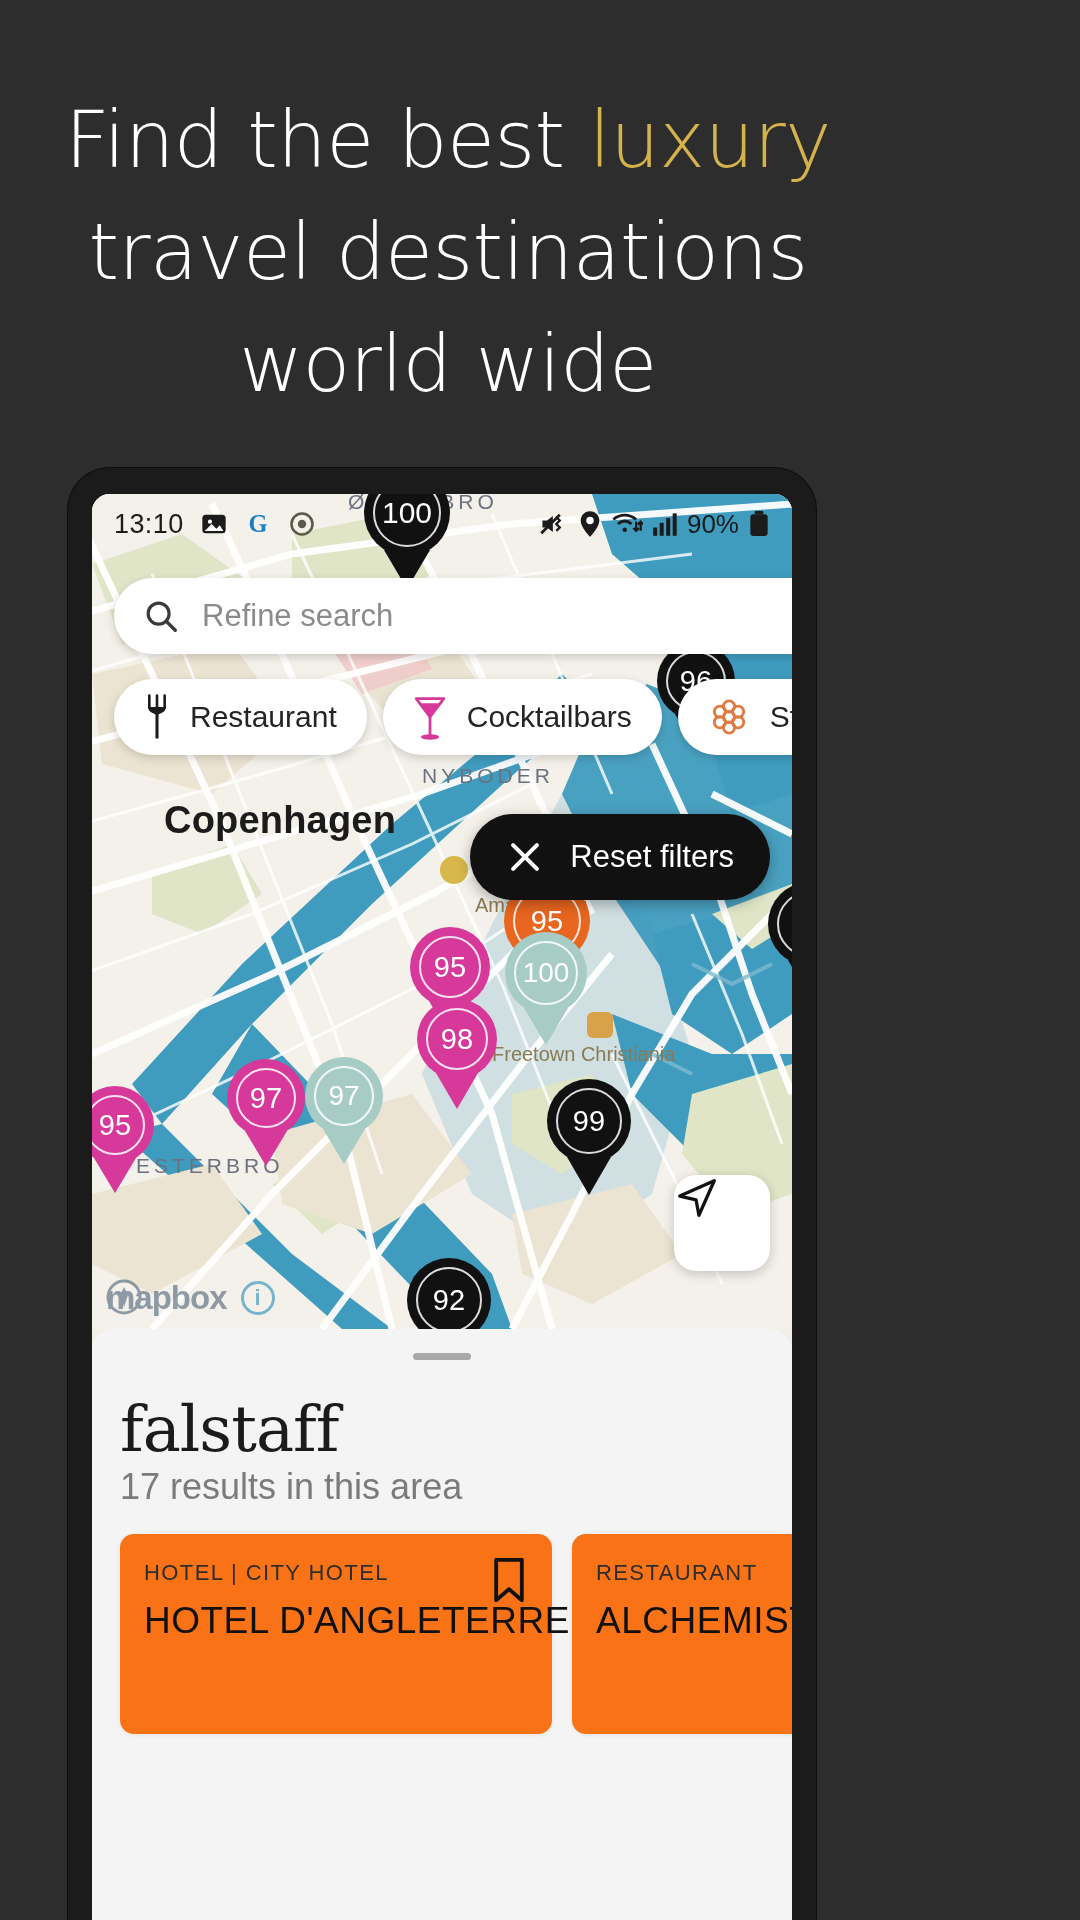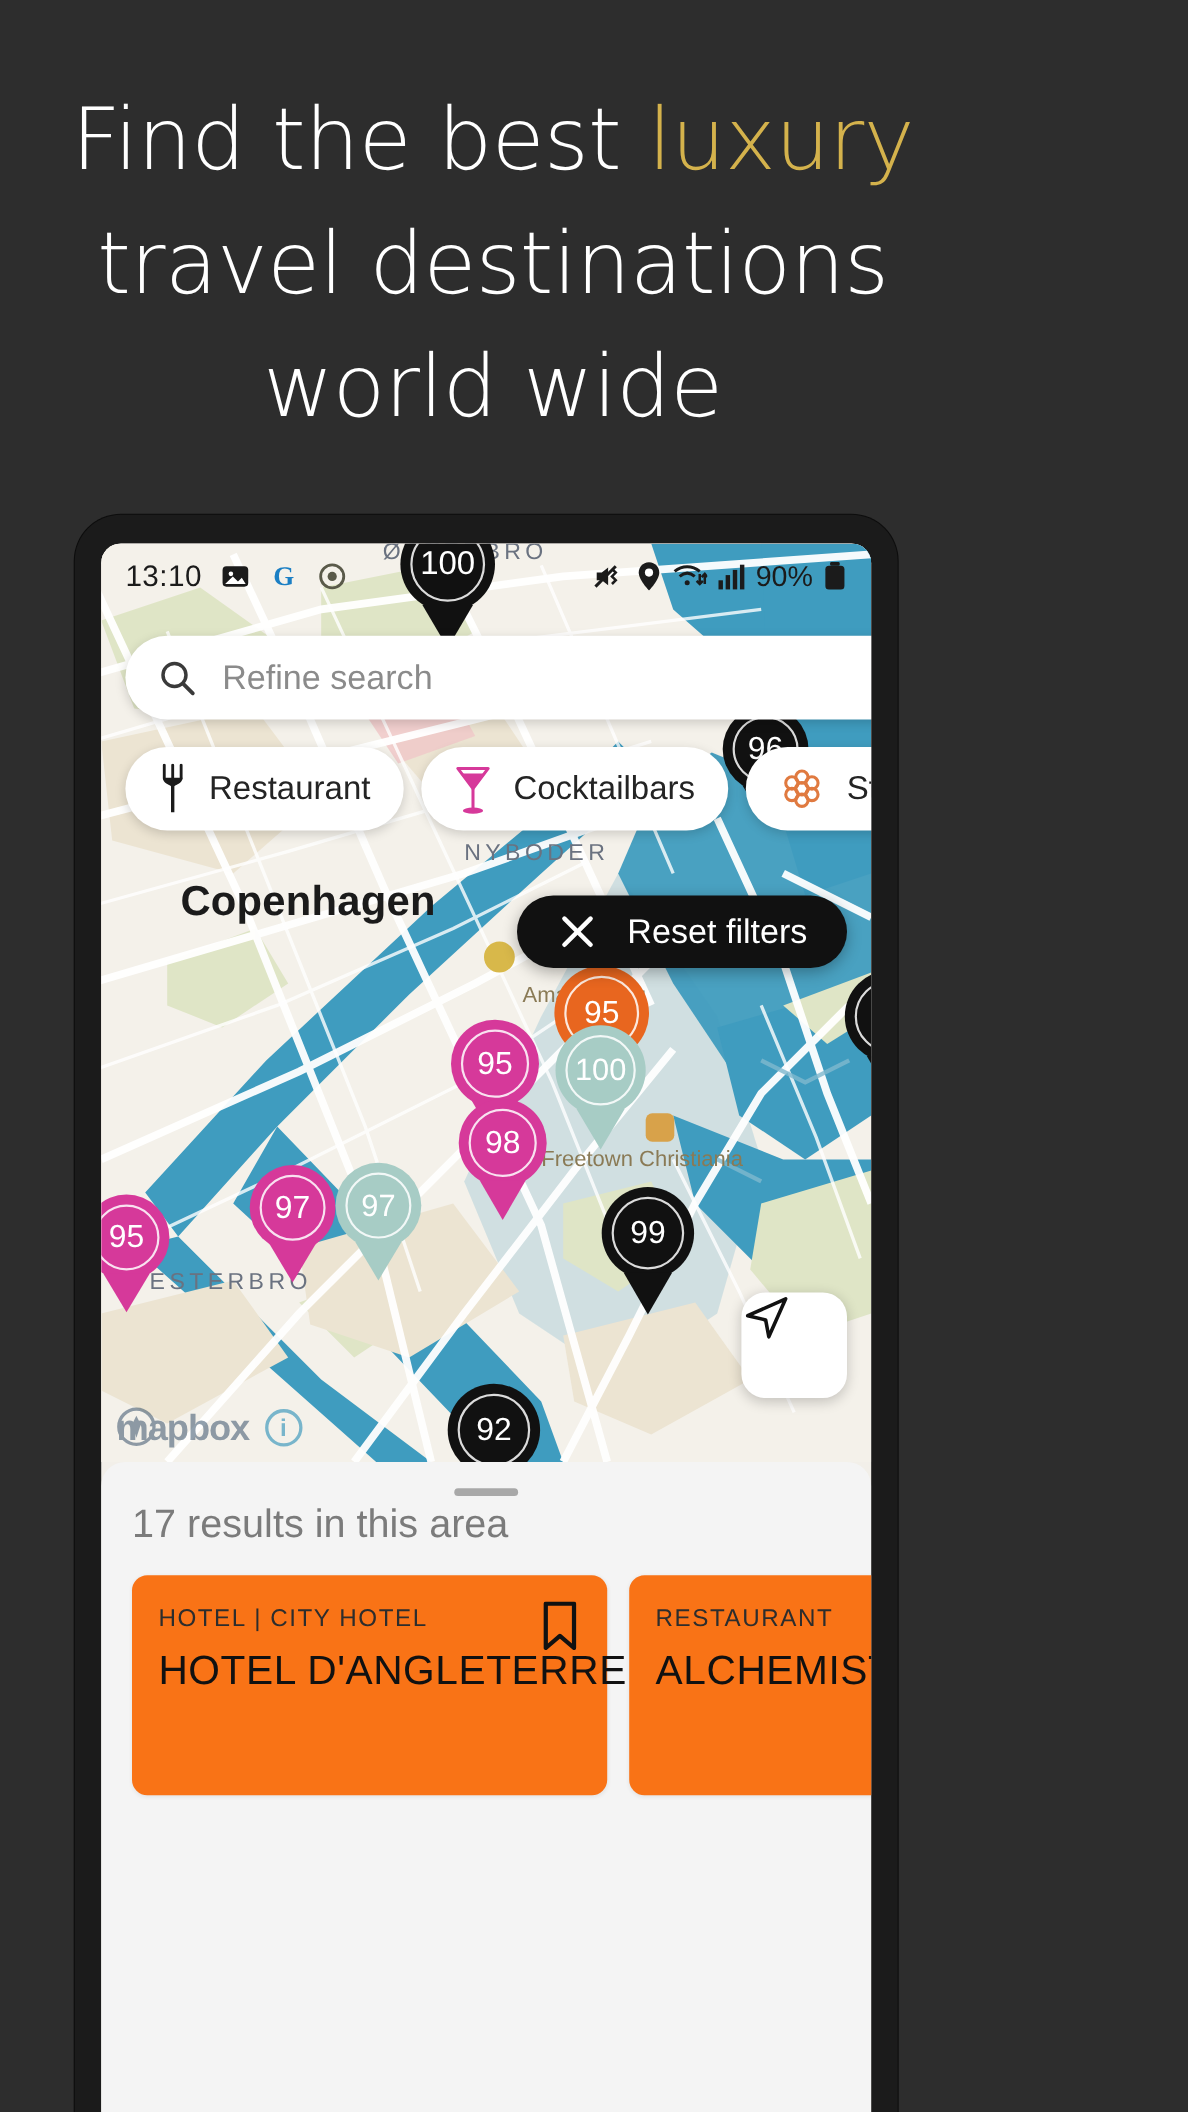--- a/index.html
+++ b/index.html
@@ -7,21 +7,21 @@
   body {
     background:#2d2d2d;
     font-family:"Liberation Sans", sans-serif;
     overflow:hidden;
     position:relative;
   }
 
   
   .headline {
     position:absolute;
-    top:72px; left:0; width:896px;
+    top:84px; left:0; width:896px;
     text-align:center;
     font-family:"DejaVu Sans", sans-serif;
     font-size:78px;
     line-height:112px;
     font-weight:300;
     color:#ffffff;
     letter-spacing:-0.5px;
   }
   .headline .accent { color:#d4b24c; }
 
@@ -116,21 +116,21 @@
     box-shadow:0 3px 10px rgba(0,0,0,.17);
     white-space:nowrap;
     flex:0 0 auto;
   }
   .chip-label { font-size:30px; color:#242424; }
 
   
   .resetbtn {
     position:absolute;
     top:320px; right:22px;
-    height:66px;
+    height:86px;
     background:#111111;
     border-radius:43px;
     display:flex; align-items:center;
     padding:0 36px; gap:26px;
     z-index:26;
     box-shadow:0 4px 14px rgba(0,0,0,.3);
   }
   .resetbtn .lbl { color:#ffffff; font-size:31px; }
 
   
@@ -546,20 +546,21 @@
     <div class="resetbtn">
       <svg width="38" height="38" viewBox="0 0 24 24">
         <line x1="4.5" y1="4.5" x2="19.5" y2="19.5" stroke="#fff" stroke-width="2.6" stroke-linecap="round"></line>
         <line x1="19.5" y1="4.5" x2="4.5" y2="19.5" stroke="#fff" stroke-width="2.6" stroke-linecap="round"></line>
       </svg>
       <span class="lbl">Reset filters</span>
     </div>
 
     <div class="sheet">
       <div class="grabber"></div>
+      <div class="brand">falstaff</div>
       <div class="results">17 results in this area</div>
       <div class="cards">
         <div class="card">
           <div class="card-kicker">HOTEL | CITY HOTEL</div>
           <div class="card-title">HOTEL D'ANGLETERRE</div>
           <svg class="bookmark" width="34" height="44" viewBox="0 0 18 24">
             <path d="M2 1 L16 1 L16 23 L9 17 L2 23 Z" fill="none" stroke="#111" stroke-width="2.1" stroke-linejoin="round"></path>
           </svg>
         </div>
         <div class="card narrow">

